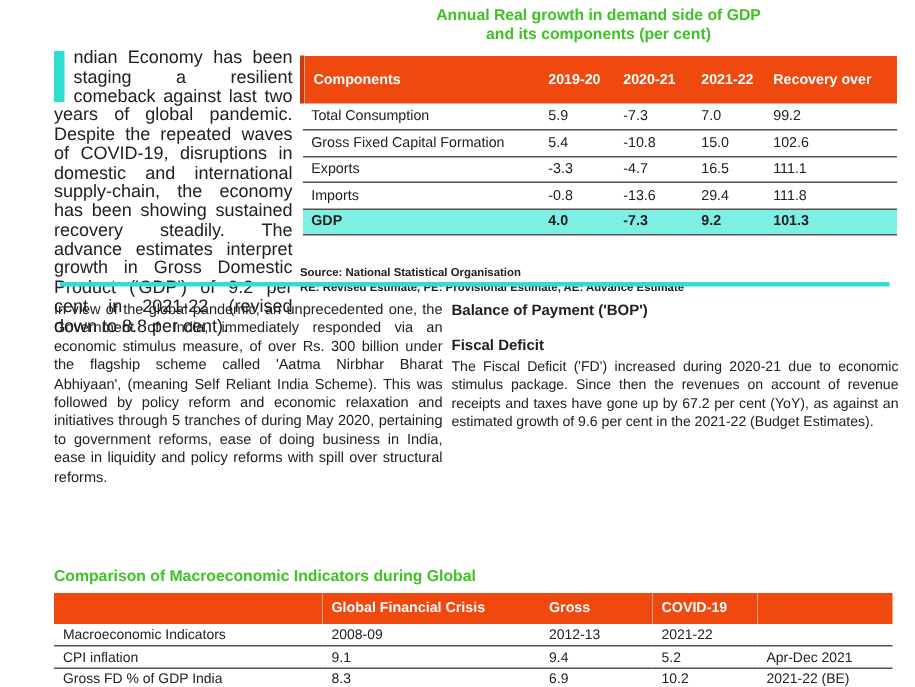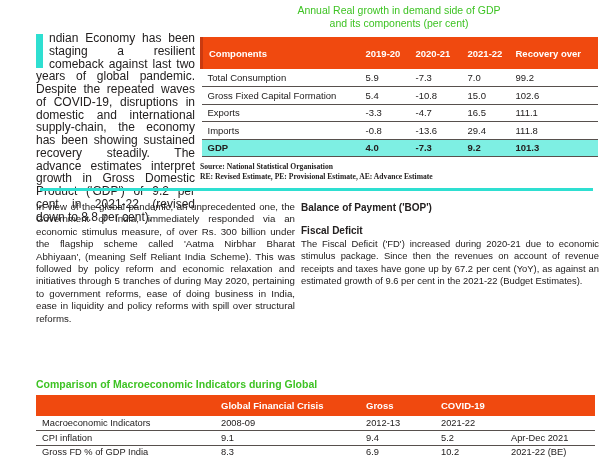--- a/index.html
+++ b/index.html
@@ -9,32 +9,32 @@
   .page { position:relative; width:610px; height:458px; background:#fff; overflow:hidden; }
 
   
   .intro { position:absolute; left:36px; top:0; width:159px;
            font-size:12px; line-height:12.75px; text-align:justify;margin-top:32px; }
   .dropcap { float:left; width:7px; height:34px; background:var(--teal,#2EDFD1);
              margin:2px 6px 2px 0; }
 
   
   .gdp-block { position:absolute; left:200px; top:4px; width:398px; }
-  .tbl-title { color:var(--green,#3EC324); font-weight:normal; font-size:10.5px;
+  .tbl-title { color:var(--green,#3EC324); font-weight:bold; font-size:10.5px;
                line-height:13px; text-align:center; }
   table { border-collapse:collapse; table-layout:fixed; width:100%; }
   .gdp-table { margin-top:7px; }
   .gdp-table th { background:var(--orange,#F0490F); color:#fff; font-size:9.5px;
                   font-weight:bold; text-align:left; height:32px; padding:0 0 0 6px;
                   white-space:nowrap; overflow:hidden; }
   .gdp-table th:first-child { border-left:3px solid #c93a10; }
   .gdp-table td { font-size:9.5px; height:17.5px; padding:0 0 0 6px;
                   border-bottom:1.5px solid #57504d; white-space:nowrap; overflow:hidden; }
   .gdp-table tr.highlight td { background:var(--cyan,#7EEFE3); font-weight:bold; }
-  .source { margin-top:5px; font-size:7.6px; font-weight:bold; line-height:9.5px;font-family:Liberation Serif, serif; }
+  .source { margin-top:20px; font-size:7.6px; font-weight:bold; line-height:9.5px; }
 
   
   .rule { position:absolute; left:40px; top:188px; width:553px; height:3px;
           background:var(--teal,#2EDFD1); }
 
   
   .col-left  { position:absolute; left:36px;  top:201px; width:259px; }
   .col-right { position:absolute; left:301px; top:201px; width:298px; }
   .sec-h { font-size:10px; font-weight:bold; line-height:13px; margin-bottom:1px; }
   .sec-p { font-size:9.7px; line-height:12.4px; text-align:justify; }

